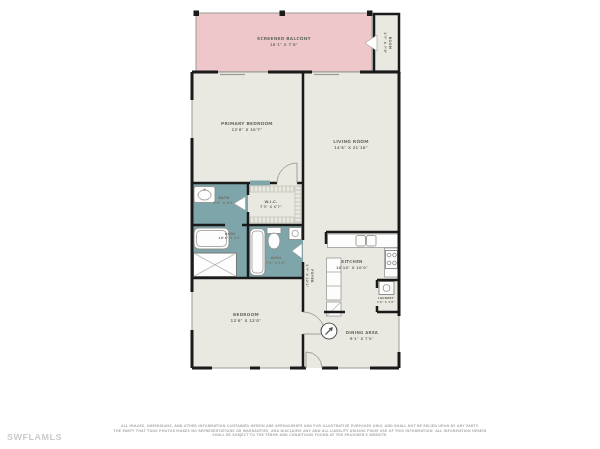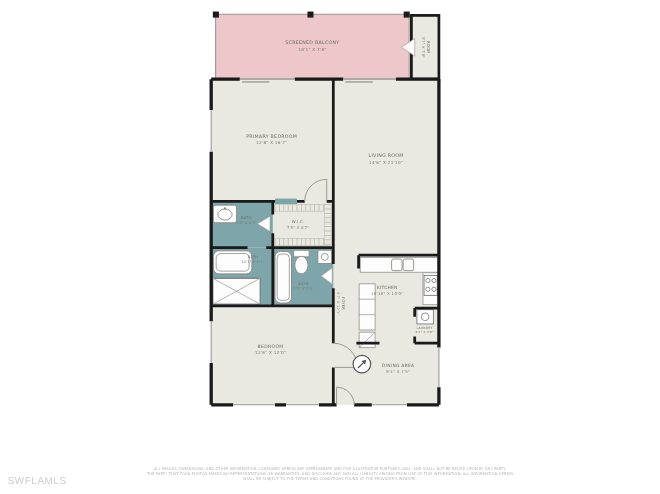--- a/index.html
+++ b/index.html
@@ -1,16 +1,16 @@
 <!DOCTYPE html>
 <html><head>
 <meta charset="utf-8">
 <style>
   html,body{margin:0;padding:0;background:#ffffff;}
-  .canvas{position:relative;width:600px;height:449px;background:#ffffff;overflow:hidden;}
+  .canvas{position:relative;width:600px;height:449px;background:#ffffff;overflow:hidden;font-weight:bold;}
   svg{display:block;}
   svg text{font-family:"DejaVu Sans", sans-serif;fill:#6c6c63;letter-spacing:.25px;}
   svg text.dim{fill:#77776d;}
   svg text.fine{fill:#b3b3b3;letter-spacing:.1px;}
   svg text.mark{fill:#cbcbcb;font-family:"Liberation Sans", sans-serif;letter-spacing:.5px;}
 </style>
 </head>
 <body>
 
 <div class="canvas">

